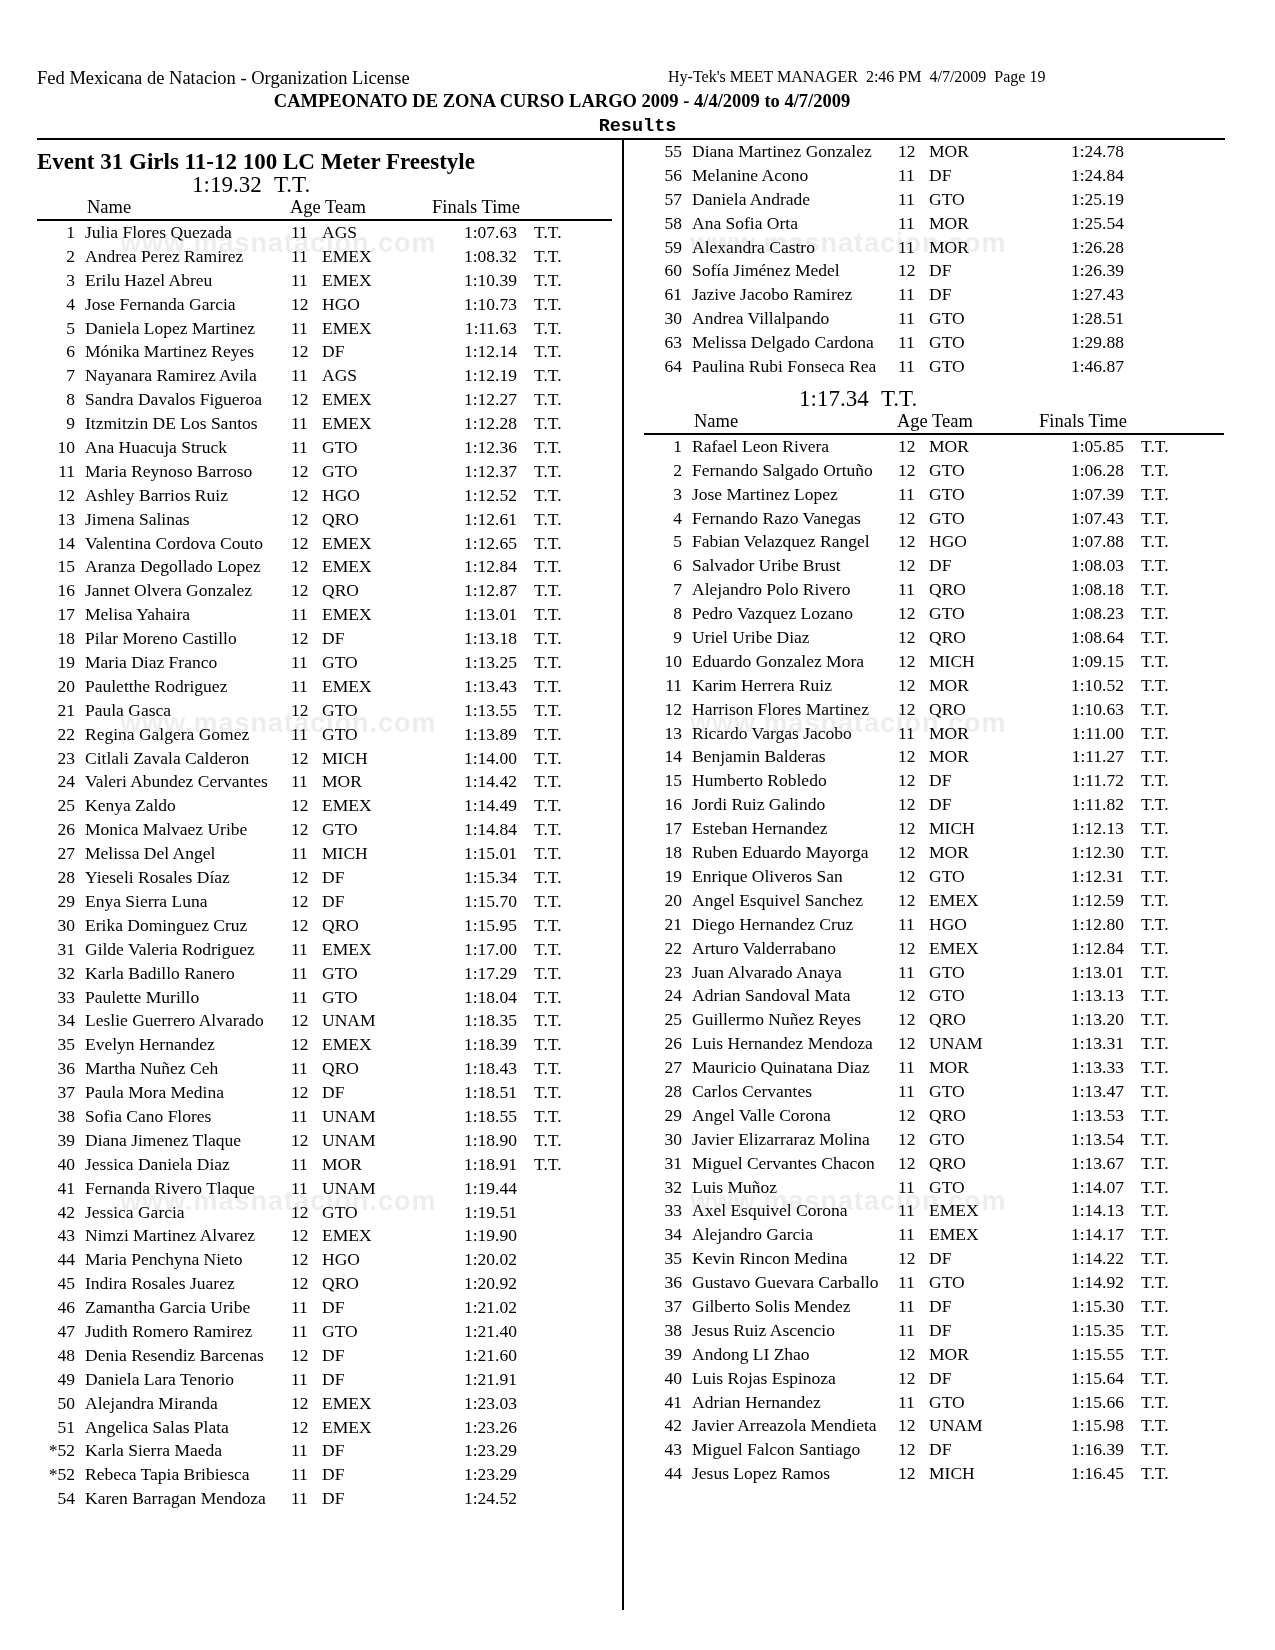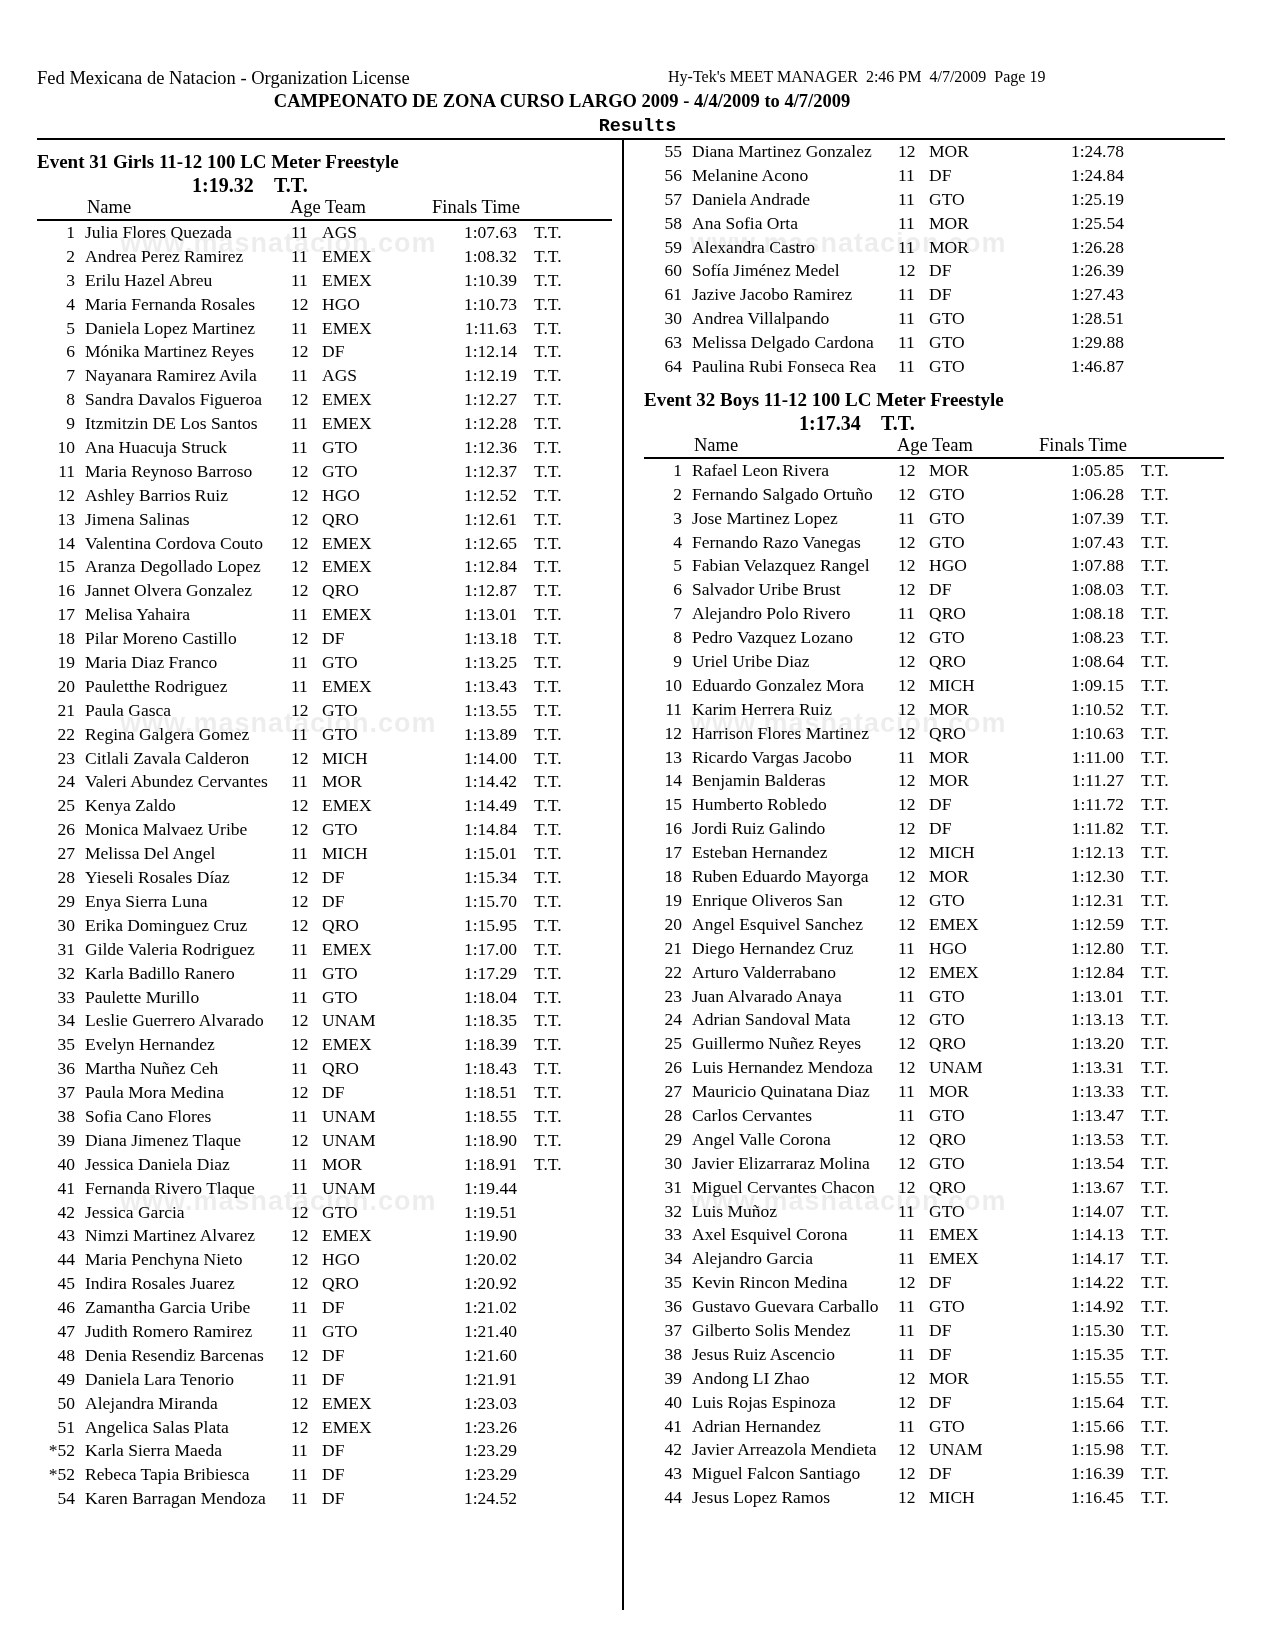--- a/index.html
+++ b/index.html
@@ -13,22 +13,22 @@
                font-size: 18.5px; font-weight: bold; padding-left: 16px; }
   .hdr-results { position: absolute; left: 0; width: 1275px; top: 116px; text-align: center;
                  font-size: 18.5px; font-weight: bold; font-family: Liberation Mono, monospace; }
   .rule-top { position: absolute; left: 37px; width: 1188px; top: 138px; height: 2px; background: #000; }
   .vdivider { position: absolute; left: 622px; top: 140px; width: 2px; height: 1470px; background: #000; }
 
   .col { position: absolute; }
   .col.left { left: 37px; top: 140px; width: 575px; }
   .col.right { left: 644px; top: 140px; width: 580px; }
 
-  .event-title { font-size: 19px; font-weight: bold; height: 24px; line-height: 24px; }
-  .event-std { font-size: 20px; font-weight: bold; height: 22px; line-height: 22px; position: relative; }
+  .event-title { font-size: 23px; font-weight: bold; height: 24px; line-height: 24px; }
+  .event-std { font-size: 23px; font-weight: normal; height: 22px; line-height: 22px; position: relative; }
   .event-std .std-time { position: absolute; left: 155px; }
   .event-std .std-tag { position: absolute; left: 237px; }
   .col-heads { font-size: 18.5px; font-weight: normal; height: 23px; line-height: 23px; position: relative;
                border-bottom: 2px solid #000; }
   .col-heads span { position: absolute; }
   .col-heads .h-name { left: 50px; }
   .col-heads .h-age { left: 253px; }
   .col-heads .h-final { left: 395px; }
 
   .row { position: relative; height: 23.9px; line-height: 23.9px; font-size: 17.5px; white-space: nowrap; }
@@ -87,21 +87,21 @@
       <div class="row">
         <span class="place">3</span>
         <span class="name">Erilu Hazel Abreu</span>
         <span class="age">11</span>
         <span class="team">EMEX</span>
         <span class="time">1:10.39</span>
         <span class="std">T.T.</span>
       </div>
       <div class="row">
         <span class="place">4</span>
-        <span class="name">Maria Fernanda Rosales</span>
+        <span class="name">Jose Fernanda Garcia</span>
         <span class="age">12</span>
         <span class="team">HGO</span>
         <span class="time">1:10.73</span>
         <span class="std">T.T.</span>
       </div>
       <div class="row">
         <span class="place">5</span>
         <span class="name">Daniela Lopez Martinez</span>
         <span class="age">11</span>
         <span class="team">EMEX</span>
@@ -580,21 +580,20 @@
       <div class="row">
         <span class="place">64</span>
         <span class="name">Paulina Rubi Fonseca Rea</span>
         <span class="age">11</span>
         <span class="team">GTO</span>
         <span class="time">1:46.87</span>
         <span class="std"></span>
       </div>
     </div>
   <div style="height:9px"></div>
-  <div class="event-title">Event 32  Boys 11-12 100 LC Meter Freestyle</div>
   <div class="event-std">
     <span class="std-time">1:17.34</span>
     <span class="std-tag">T.T.</span>
   </div>
   <div class="col-heads">
     <span class="h-name">Name</span>
     <span class="h-age">Age Team</span>
     <span class="h-final">Finals Time</span>
   </div>
   <div id="ev32">

